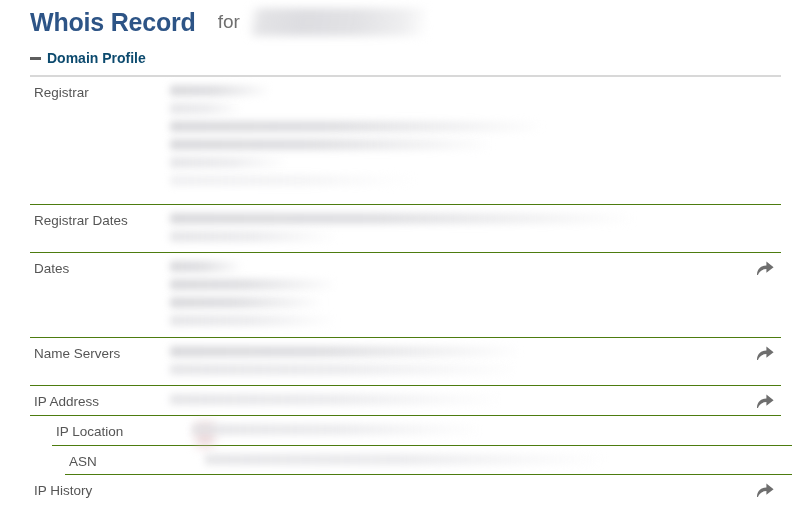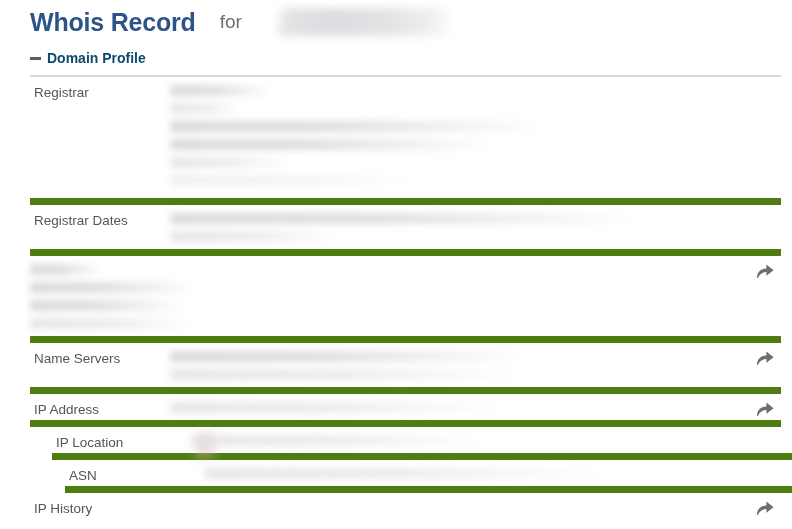--- a/index.html
+++ b/index.html
@@ -20,33 +20,32 @@
   }
 
   
   .record-header {
     position: absolute;
     left: 30px;
     top: 4px;
     height: 36px;
     display: flex;
     align-items: center;
-    gap: 24px;
   }
   .record-title {
     font-size: 25px;
     font-weight: bold;
     color: #2d5486;
     letter-spacing: -0.2px;
     white-space: nowrap;
   }
   .record-for {
     font-size: 19px;
     color: #6f6f6f;
-    margin-left: 0;
+    margin-left: 22px;
     white-space: nowrap;
   }
   .redacted-domain {
     margin-left: 10px;
     width: 176px;
     height: 28px;
     border-radius: 2px;
     background: linear-gradient(100deg,
         rgba(226,226,228,0.00) 0%,
         rgba(222,222,225,0.85) 7%,
@@ -94,21 +93,21 @@
     position: absolute;
     left: 30px;
     top: 77px;
     width: 751px;
   }
 
   .row {
     position: relative;
     display: flex;
     align-items: flex-start;
-    border-bottom: 7px solid #4d7c0f;
+    border-bottom: 1px solid #4d7c0f;
     width: 751px;
   }
   .row:last-child { border-bottom: none; }
 
   .row-label {
     width: 140px;
     flex: 0 0 140px;
     padding-left: 4px;
     padding-top: 8px;
     font-size: 13.5px;
@@ -207,20 +206,21 @@
         </div>
       </div>
       <div class="row" style="min-height: 48px;">
         <div class="row-label">Registrar Dates</div>
         <div class="row-value">
           <div class="blur-line" style="width: 462px;"></div>
           <div class="blur-line soft" style="width: 168px;"></div>
         </div>
       </div>
       <div class="row" style="min-height: 85px;">
+        <div class="row-label">Dates</div>
         <div class="row-value">
           <div class="blur-line" style="width: 72px;"></div>
           <div class="blur-line" style="width: 166px;"></div>
           <div class="blur-line" style="width: 152px;"></div>
           <div class="blur-line soft" style="width: 166px;"></div>
           <div class="share-arrow">
             <svg width="20" height="18" viewBox="0 0 20 18" xmlns="http://www.w3.org/2000/svg">
               <path d="M2 16 C2 9.5 6.2 6.6 11.4 6.4 L11.4 2.6 L18.6 8.2 L11.4 13.8 L11.4 10.1 C7.2 10.2 4.4 12.1 2.9 16 Z" fill="#6e6e6e"></path>
             </svg>
           </div>

